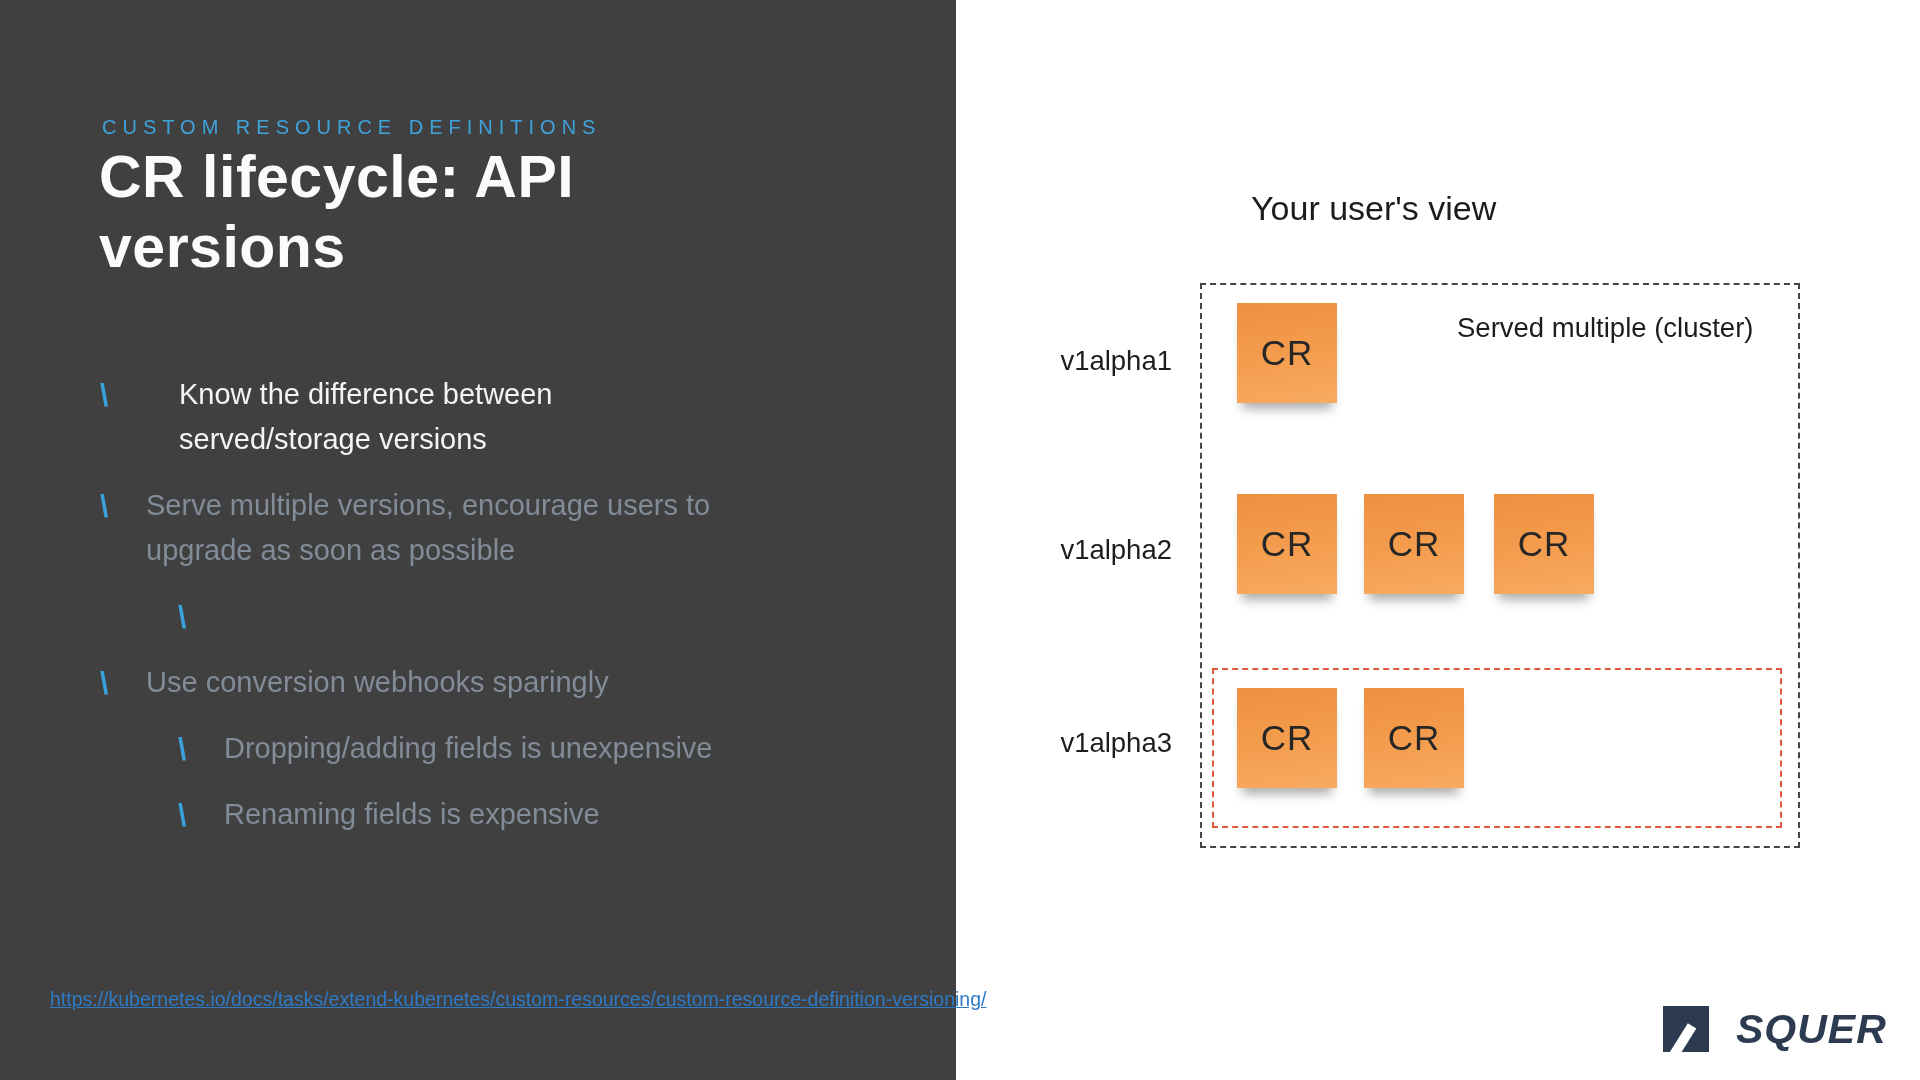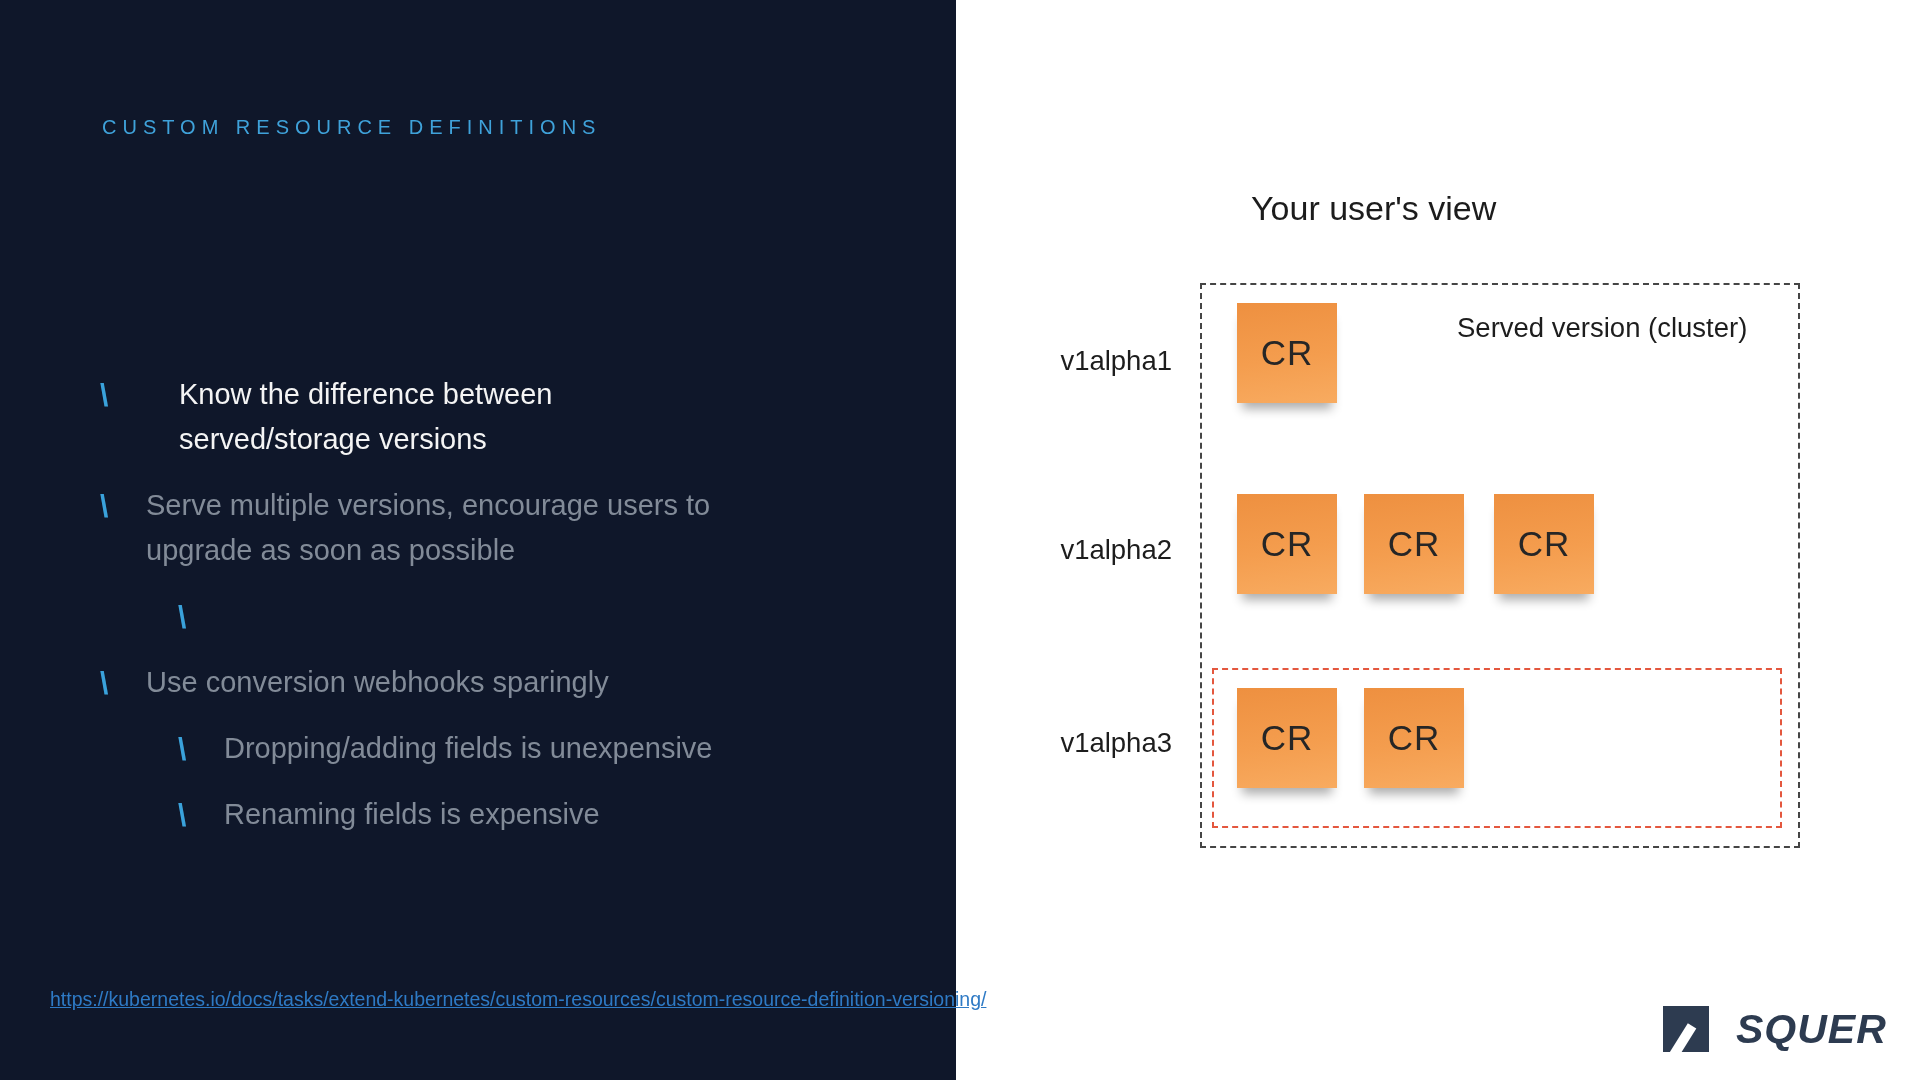--- a/index.html
+++ b/index.html
@@ -3,21 +3,21 @@
 <meta charset="utf-8">
 <style>
   html,body{margin:0;padding:0;background:#ffffff;}
   .stage{
     position:relative;width:1920px;height:1080px;overflow:hidden;
     font-family:"Liberation Sans",sans-serif;background:#ffffff;
   }
   
   .left-panel{
     position:absolute;left:0;top:0;width:956px;height:1080px;
-    background:#0f172a;
+    background:#404040;
   }
   .eyebrow{
     position:absolute;left:102px;top:116px;
     font-size:20px;letter-spacing:6px;color:#3fa2da;font-weight:500;
     white-space:nowrap;
   }
   .title{
     position:absolute;left:99px;top:142px;margin:0;width:560px;
     font-size:59px;line-height:70px;font-weight:800;color:#fbfbfb;
     letter-spacing:0.5px;
@@ -102,20 +102,21 @@
     line-height:46px;
   }
 </style>
 </head>
 <body>
 
 <div class="stage">
 
   <div class="left-panel">
     <div class="eyebrow">CUSTOM RESOURCE DEFINITIONS</div>
+    <h1 class="title">CR lifecycle: API versions</h1>
 
     <ul class="bullets">
       <li class="l1 bright">
         <span class="mk">\</span>
         <span class="bt">Know the difference between served/storage versions</span>
       </li>
       <li class="l1 dim">
         <span class="mk">\</span>
         <span class="bt">Serve multiple versions, encourage users to upgrade as soon as possible</span>
       </li>
@@ -135,21 +136,21 @@
         <span class="bt">Renaming fields is expensive</span>
       </li>
     </ul>
   </div>
 
   <a class="src-link" href="#">https://kubernetes.io/docs/tasks/extend-kubernetes/custom-resources/custom-resource-definition-versioning/</a>
 
   <div class="diagram-title">Your user's view</div>
 
   <div class="served-box"></div>
-  <div class="served-label">Served version (cluster)</div>
+  <div class="served-label">Served multiple (cluster)</div>
 
   <div class="storage-box"></div>
 
   <div class="vlabel v1">v1alpha1</div>
   <div class="vlabel v2">v1alpha2</div>
   <div class="vlabel v3">v1alpha3</div>
 
   <div class="note r1a">CR</div>
   <div class="note r2a">CR</div>
   <div class="note r2b">CR</div>

